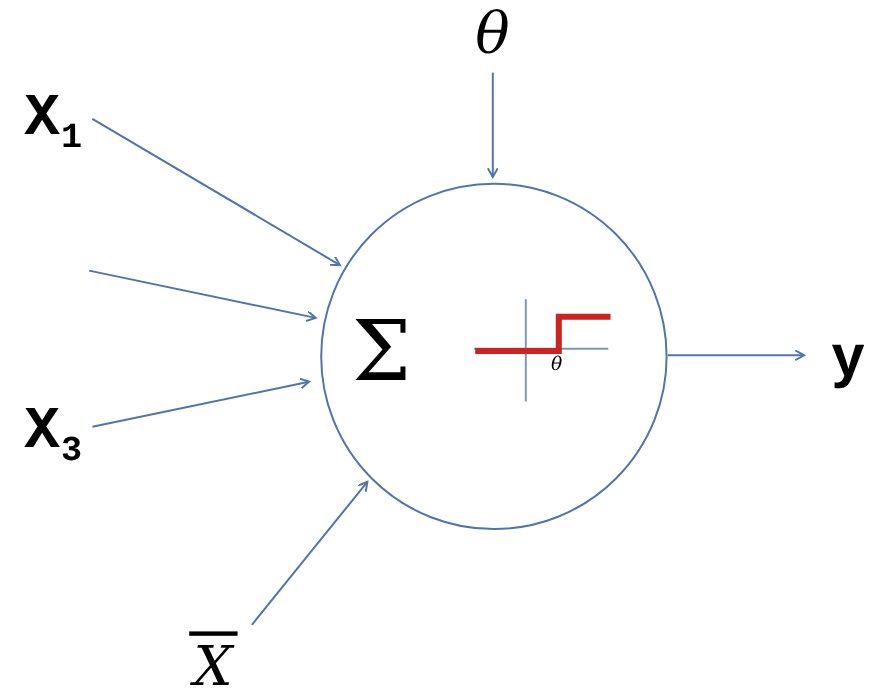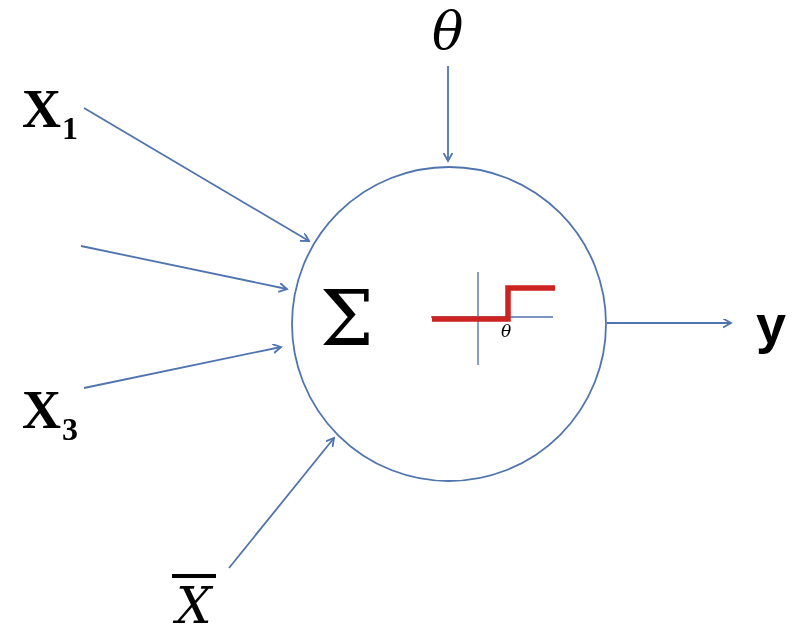--- a/index.html
+++ b/index.html
@@ -14,21 +14,21 @@
   svg.wires { position: absolute; left: 0; top: 0; }
 
   .lbl {
     position: absolute;
     color: #000;
     line-height: 1;
     white-space: nowrap;
     user-select: none;
   }
   .input-lbl {
-    font-family: Liberation Serif, serif;
+    font-family: Liberation Mono, monospace;
     font-weight: bold;
     font-size: 54px;
   }
   .input-lbl sub {
     font-size: 32px;
     font-weight: bold;
     vertical-align: baseline;
     position: relative;
     top: 12px;
     left: 1px;
@@ -91,21 +91,21 @@
     <line x1="431" y1="317" x2="553" y2="317" stroke-width="1.8" stroke="#7b96c2"></line>
 
     <polyline points="432,319 508,319 508,288 555,288" fill="none" stroke-width="5.5" stroke-linejoin="miter" stroke-linecap="butt" stroke="#cc2220"></polyline>
   </svg>
 
   <div class="lbl input-lbl" style="left:22px; top:82px;">
     <span>X</span><sub>1</sub>
   </div>
 
 
-  <div class="lbl input-lbl" style="left:22px; top:383px;">
+  <div class="lbl input-lbl" style="left:22px; top:366px;">
     <span>X</span><sub>3</sub>
   </div>
 
   <div class="lbl bias-lbl" style="left:172px; top:574px;">
     <span class="overbar">X</span>
   </div>
 
   <div class="lbl theta-top" style="left:432px; top:5px;">θ</div>
 
   <div class="lbl sum-lbl" style="left:320px; top:281px;">Σ</div>

